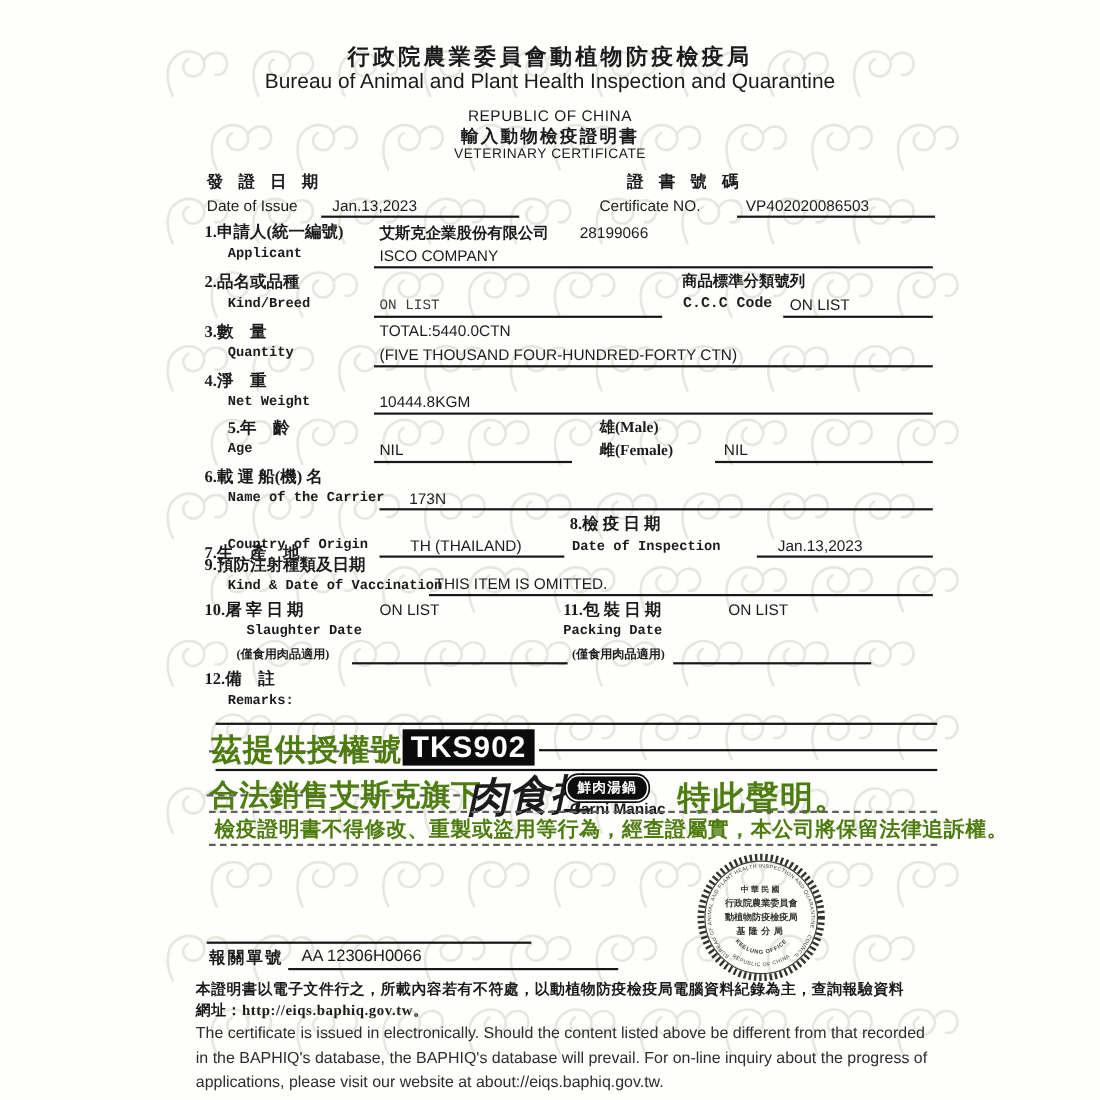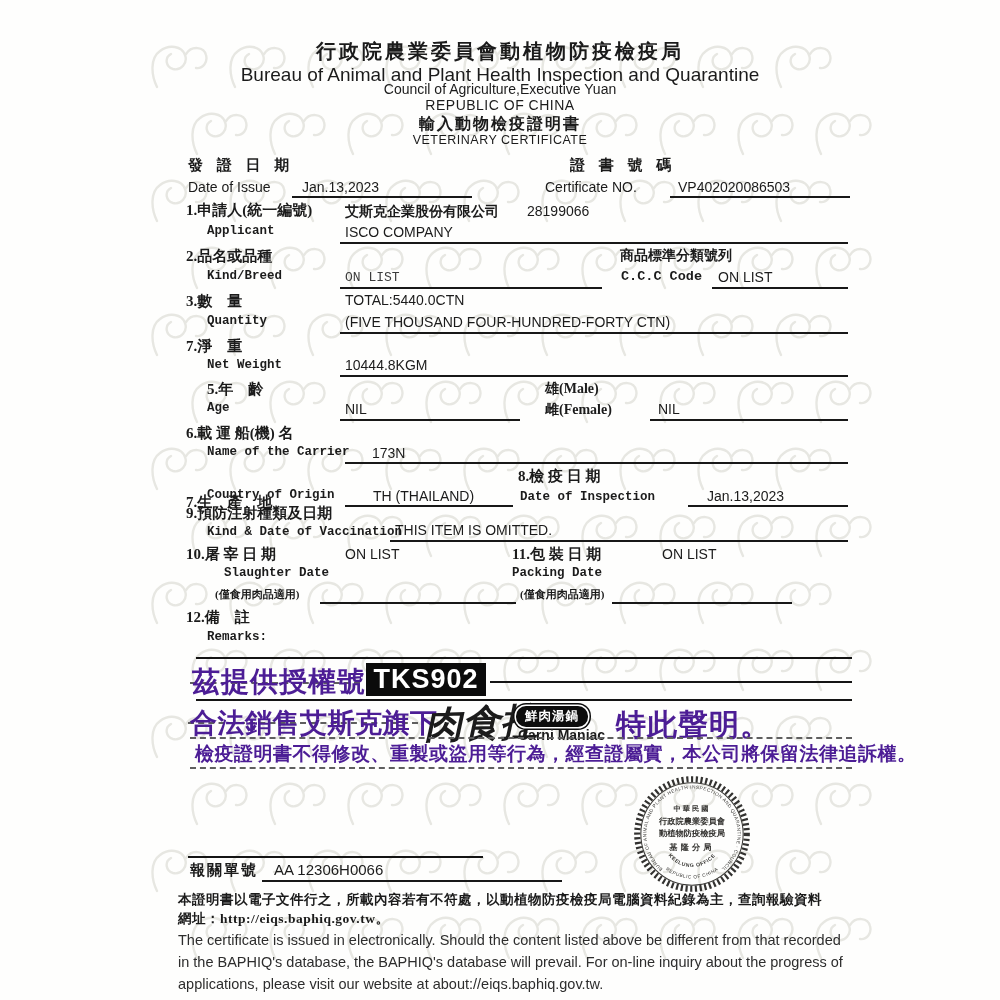--- a/index.html
+++ b/index.html
@@ -12,21 +12,21 @@
   .zh-small{font-family:"Liberation Serif",serif;font-weight:700;font-size:11px;white-space:nowrap;}
   .en-label{font-family:"Liberation Mono",monospace;font-weight:700;font-size:12.5px;white-space:nowrap;}
   .val{font-family:"Liberation Sans",sans-serif;font-size:14px;white-space:nowrap;}
   .val-zh{font-family:"Liberation Serif",serif;font-size:14px;font-weight:600;white-space:nowrap;}
   .mono-val{font-family:"Liberation Mono",monospace;font-size:13px;color:#3c3c3c;white-space:nowrap;}
   .sans{font-family:"Liberation Sans",sans-serif;}
   .center{left:0;right:0;text-align:center;}
   .uline{position:absolute;height:0;border-bottom:2px solid #181818;}
   .hr{position:absolute;height:0;border-top:2px solid #141414;}
   .hr-dash{position:absolute;height:0;border-top:2px dashed #5f5f5f;}
-  .bigzh{font-family:"Liberation Sans",sans-serif;font-weight:900;color:#4c1d95;white-space:nowrap;}
+  .bigzh{font-family:"Liberation Sans",sans-serif;font-weight:900;color:#4d7c0f;white-space:nowrap;}
   .authbox{position:absolute;background:#0b0b0b;color:#ffffff;display:flex;align-items:center;justify-content:center;
            font-family:"Liberation Sans",sans-serif;font-weight:900;}
   .badge-pill{position:absolute;background:#0d0d0d;color:#fff;border-radius:10px;
               font-family:"Liberation Sans",sans-serif;font-weight:900;font-size:12.5px;
               padding:2px 9px;letter-spacing:1px;box-shadow:0 0 0 1.5px #ffffff,0 0 0 3px #0d0d0d;white-space:nowrap;}
   .script-brand{font-family:"Liberation Serif",serif;font-style:italic;font-weight:900;white-space:nowrap;
                 transform:rotate(-2deg);}
   .footer-zh{font-family:"Liberation Serif",serif;font-weight:700;font-size:13.5px;letter-spacing:0.5px;white-space:nowrap;}
   .footer-en{font-family:"Liberation Sans",sans-serif;font-size:14.5px;color:#2d2d2d;white-space:nowrap;}
 </style>
@@ -412,21 +412,20 @@
       </svg>
       <svg style="position:absolute;left:812px;top:913px" width="60" height="48" viewBox="0 0 60 48">
         <path d="M9,45 C3,33 2,16 12,9 C21,2 34,4 37,13 C40,21 33,29 25,27 C18,25 16,16 23,12 M38,12 C44,3 56,5 58,13 C60,20 55,27 48,26" fill="none" stroke="#e7e7e2" stroke-width="2.4" stroke-linecap="round"></path>
       </svg>
     </div>
 
   <div class="content">
 
     <div class="abs center zh-label" style="top:38px;font-size:20px;letter-spacing:3px;">行政院農業委員會動植物防疫檢疫局</div>
     <div class="abs center sans" style="top:64px;font-size:19px;">Bureau of Animal and Plant Health Inspection and Quarantine</div>
-    <div class="abs center sans" style="top:81px;font-size:14px;">Council of Agriculture,Executive Yuan</div>
     <div class="abs center sans" style="top:97px;font-size:14px;letter-spacing:0.5px;">REPUBLIC OF CHINA</div>
     <div class="abs center zh-label" style="top:114px;font-size:16px;letter-spacing:2px;">輸入動物檢疫證明書</div>
     <div class="abs center sans" style="top:133px;font-size:12.5px;letter-spacing:0.5px;">VETERINARY CERTIFICATE</div>
 
     <div class="abs zh-label" style="left:188px;top:156px;letter-spacing:5px;">發 證 日 期</div>
     <div class="abs val" style="left:188px;top:179px;">Date of Issue</div>
     <div class="abs val" style="left:302px;top:179px;">Jan.13,2023</div>
     <div class="uline" style="left:292px;top:196px;width:180px;"></div>
     <div class="abs zh-label" style="left:570px;top:156px;letter-spacing:5px;">證 書 號 碼</div>
     <div class="abs val" style="left:545px;top:179px;">Certificate NO.</div>
@@ -448,21 +447,21 @@
     <div class="abs en-label" style="left:621px;top:269px;font-size:13.5px;">C.C.C Code</div>
     <div class="abs val" style="left:718px;top:269px;">ON LIST</div>
     <div class="uline" style="left:712px;top:287px;width:136px;"></div>
 
     <div class="abs zh-label" style="left:186px;top:292px;">3.數　量</div>
     <div class="abs val" style="left:345px;top:292px;">TOTAL:5440.0CTN</div>
     <div class="abs en-label" style="left:207px;top:314px;">Quantity</div>
     <div class="abs val" style="left:345px;top:314px;">(FIVE THOUSAND FOUR-HUNDRED-FORTY CTN)</div>
     <div class="uline" style="left:340px;top:332px;width:508px;"></div>
 
-    <div class="abs zh-label" style="left:186px;top:337px;">7.淨　重</div>
+    <div class="abs zh-label" style="left:186px;top:337px;">4.淨　重</div>
     <div class="abs en-label" style="left:207px;top:358px;">Net Weight</div>
     <div class="abs val" style="left:345px;top:357px;">10444.8KGM</div>
     <div class="uline" style="left:340px;top:375px;width:508px;"></div>
 
     <div class="abs zh-label" style="left:186px;top:380px;margin-left:21px;">5.年　齡</div>
     <div class="abs zh-label" style="left:545px;top:380px;font-size:14px;">雄(Male)</div>
     <div class="abs en-label" style="left:207px;top:401px;">Age</div>
     <div class="abs val" style="left:345px;top:401px;">NIL</div>
     <div class="uline" style="left:340px;top:419px;width:180px;"></div>
     <div class="abs zh-label" style="left:545px;top:401px;font-size:14px;">雌(Female)</div>

